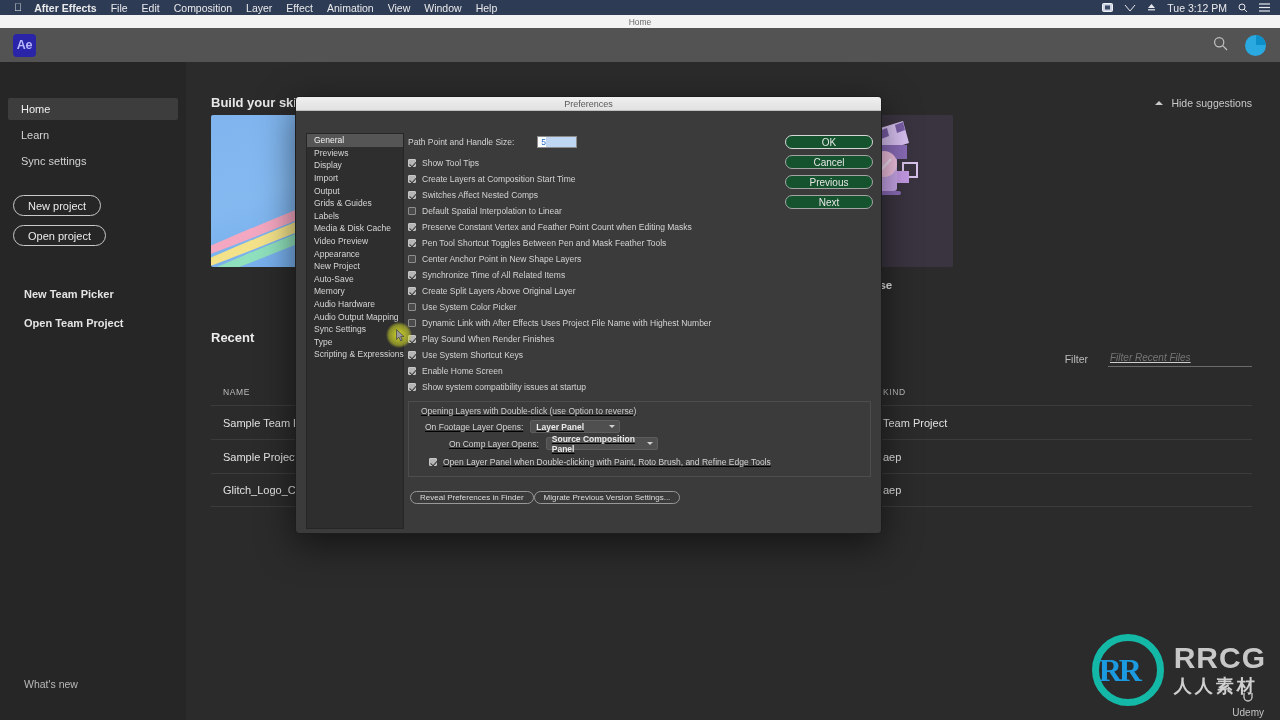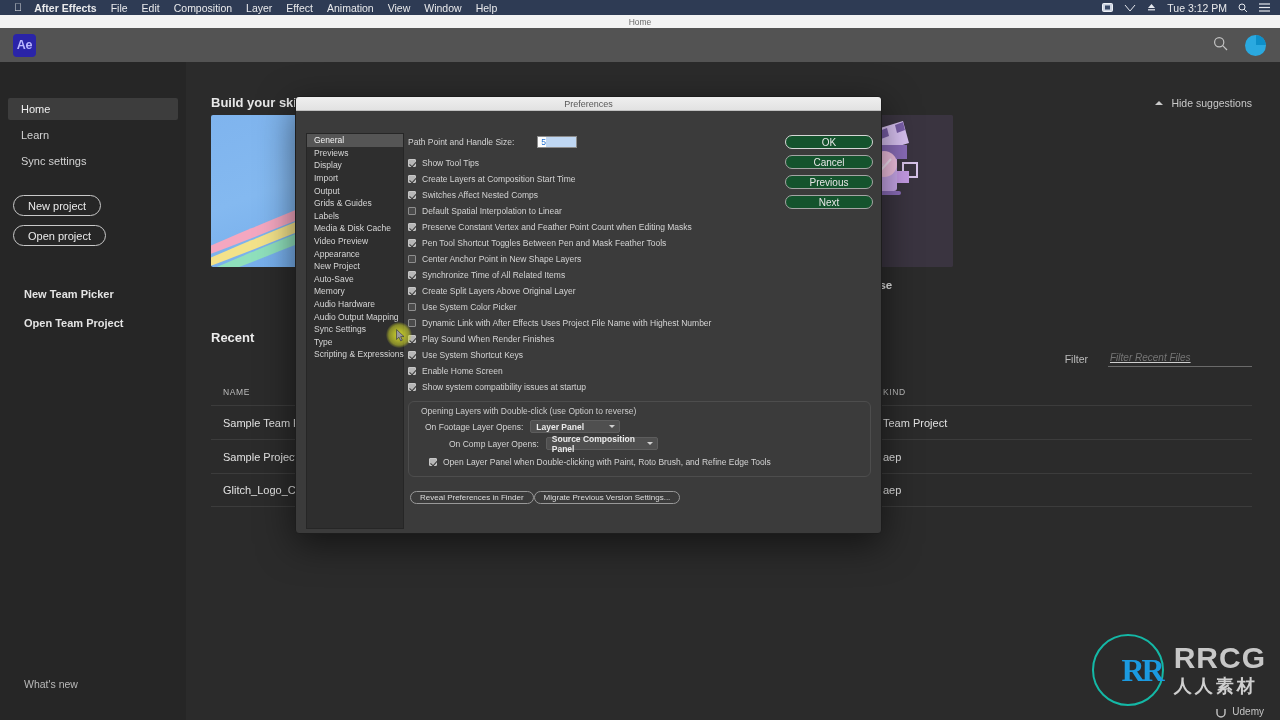--- a/index.html
+++ b/index.html
@@ -128,26 +128,26 @@
   .col-name { width: 660px; }
   .col-kind { width: 180px; }
 
   
   .wm { position: absolute; pointer-events: none; font-weight: bold; color: rgba(255,255,255,0.055); user-select:none; white-space:nowrap; }
   .wm.rr { font-family: "Liberation Serif", serif; letter-spacing: 2px; }
   .wm.cn { font-family: "DejaVu Sans", sans-serif; }
 
   
   .rrcg { position: absolute; right: 14px; bottom: 14px; display: flex; align-items: center; gap: 10px; }
-  .rrcg-mark { width: 72px; height: 72px; border-radius: 50%; border: 2px solid #14b8a6; display:flex;align-items:center;justify-content:flex-end; position: relative; }
+  .rrcg-mark { width: 72px; height: 72px; border-radius: 50%; border: 7px solid #14b8a6; display:flex;align-items:center;justify-content:flex-start; position: relative; }
   .rrcg-inner { font-family:"Liberation Serif",serif; font-weight:bold; font-size: 32px; color:#1b9ae0; letter-spacing:-3px; }
   .rrcg-txt { display:flex; flex-direction: column; }
   .rrcg-en { font-family:"Liberation Sans",sans-serif; font-weight:bold; font-size: 30px; color:#c7c7c7; letter-spacing: 1px; line-height: 1; }
   .rrcg-cn { font-family:"DejaVu Sans",sans-serif; font-weight:bold; font-size: 18px; color:#cfcfcf; letter-spacing: 3px; line-height: 1.2; margin-top: 2px; }
-  .udemy { position:absolute; right: 16px; bottom: 2px; display:flex; align-items:flex-start; gap:5px; color:#c4c4c4; font-size: 10px; }
+  .udemy { position:absolute; right: 16px; bottom: 2px; display:flex; align-items:center; gap:5px; color:#c4c4c4; font-size: 10px; flex-direction: column; }
 
   
   .dlg {
     position: absolute; left: 295px; top: 96px; width: 587px; height: 438px;
     background: #3b3b3b; border: 1px solid #1d1d1d; border-radius: 4px;
     box-shadow: 0 10px 36px rgba(0,0,0,.55);
     z-index: 60; overflow: hidden;
   }
   .dlg-title {
     height: 14px; background: linear-gradient(#efefef,#e2e2e2);
@@ -177,22 +177,22 @@
   .pp-row { display:flex; align-items:center; height: 18px; margin-left: 0; margin-bottom: 4px; gap: 16px; }
   .pp-lbl { font-size: 8.5px; color: #d4d4d4; margin-right: 7px; }
   .pp-field {
     width: 40px; height: 12px; background: #fdfdfd; border: 1px solid #8b8b8b;
     font-size: 8.5px; color: #1f6fd0; display:flex; align-items:center; padding-left: 3px;
     position: relative;
   }
   .pp-field .sel { position:absolute; left:8px; top:0; width:30px; height: 100%; background:#bfd7f3; }
 
   .group {
-    margin-top: 6px; border: 1px solid #4d4d4d; border-radius: 6px;
-    padding: 4px 2px 6px 6px; position: relative;
+    margin-top: 6px; border: 1px solid #4d4d4d; border-radius: 0;
+    padding: 4px 2px 6px 6px; position: relative; text-decoration: underline;
   }
   .group-lead { font-size: 8.5px; color: #cdcdcd; margin: 0 0 2px 6px; }
   .sel-row { display:flex; align-items:center; height: 17px; font-size: 8.5px; color:#d4d4d4; }
   .sel-lbl { margin-right: 7px; }
   .dropdown {
     height: 13px; background: #4f4f4f; border: 1px solid #5d5d5d; border-radius: 2px;
     display: flex; align-items: center; justify-content: space-between;
     padding: 0 4px 0 5px; font-size: 8.5px; font-weight: bold; color: #eaeaea;
   }
   .dd-90 { width: 90px; }

